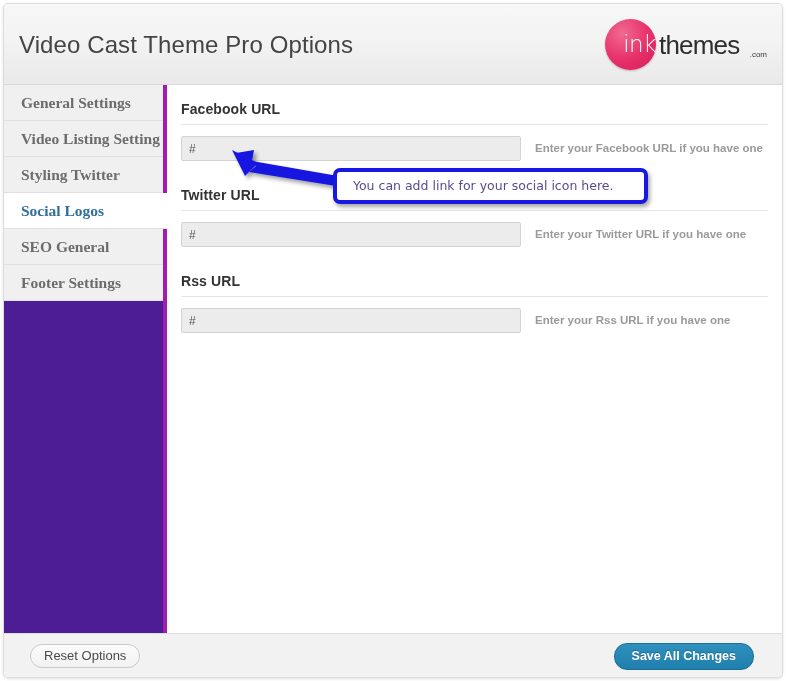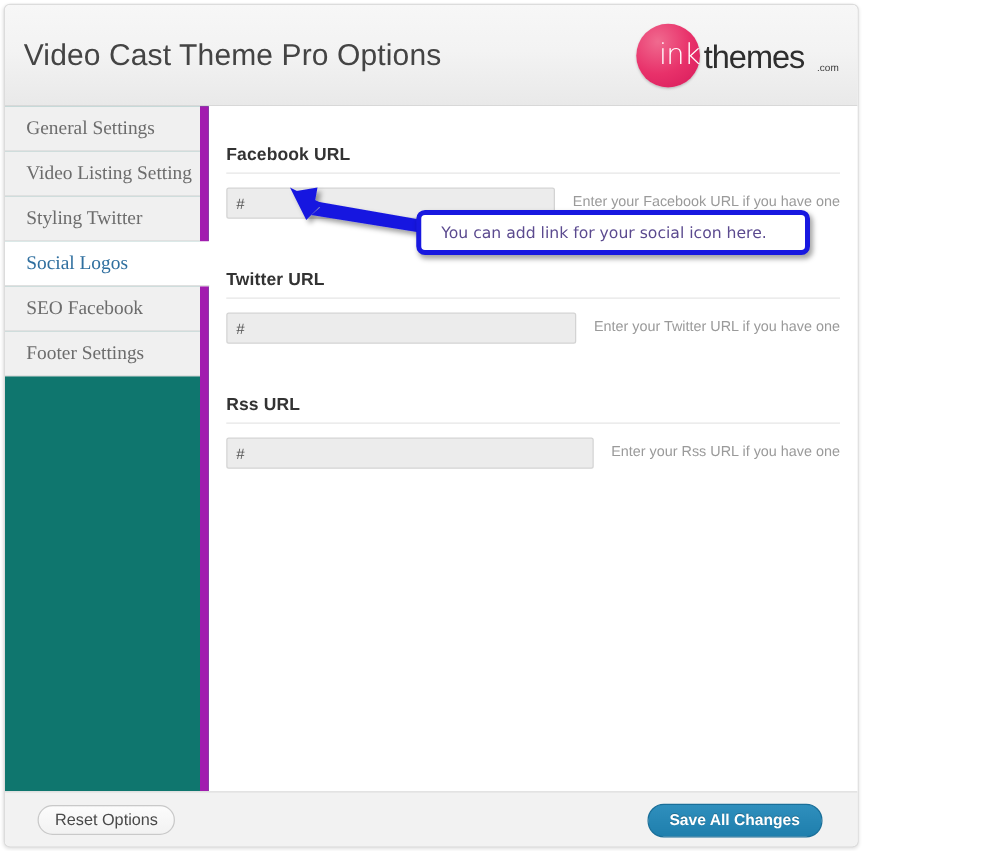--- a/index.html
+++ b/index.html
@@ -22,21 +22,21 @@
     width: 786px;
     height: 681px;
     background: #ffffff;
   }
 
   
   .panel {
     position: absolute;
     left: 3px;
     top: 3px;
-    width: 684px;
+    width: 780px;
     height: 675px;
     background: #ffffff;
     border: 1px solid #dcdcdc;
     border-radius: 5px;
     box-shadow: 0 1px 3px rgba(0,0,0,0.12);
     box-sizing: border-box;
     overflow: hidden;
   }
 
   
@@ -122,23 +122,24 @@
     background: #ffffff;
   }
 
   
   .sidebar {
     position: absolute;
     left: 0;
     top: 0;
     width: 163px;
     bottom: 0;
-    background: #0f766e;
-    border-right: 7px solid #a21caf;
-    box-sizing: border-box;
+    background: #4c1d95;
+    border-right: 4px solid #a21caf;
+    box-sizing: border-box;
+    font-weight: bold;
   }
   .nav-item {
     position: relative;
     height: 36px;
     line-height: 36px;
     padding-left: 17px;
     font-family: "Liberation Serif", serif;
     font-size: 15.5px;
     color: #6c6c6c;
     border-bottom: 1px solid #e0e0e0;
@@ -160,21 +161,21 @@
     position: absolute;
     left: 164px;
     top: 0;
     right: 0;
     bottom: 0;
     background: #ffffff;
     overflow: hidden;
   }
   .field-group {
     position: relative;
-    padding: 16px 14px 0 13px;
+    padding: 2px 14px 0 13px;
   }
   .field-label {
     font-size: 14px;
     font-weight: bold;
     color: #333333;
     padding: 14px 0 7px 0;
     letter-spacing: 0.1px;
   }
   .field-sep {
     height: 1px;
@@ -199,20 +200,21 @@
     padding: 0 7px;
     box-sizing: border-box;
     outline: none;
   }
   .field-desc {
     margin-left: 14px;
     font-size: 11.5px;
     color: #9a9a9a;
     line-height: 25px;
     white-space: nowrap;
+    font-weight: bold;
   }
 
   
   .footer {
     position: absolute;
     left: 0;
     right: 0;
     bottom: 0;
     height: 44px;
     background: #f2f2f2;
@@ -309,21 +311,21 @@
         <div class="nav-item">
           <span>Video Listing Setting</span>
         </div>
         <div class="nav-item">
           <span>Styling Twitter</span>
         </div>
         <div class="nav-item active">
           <span>Social Logos</span>
         </div>
         <div class="nav-item">
-          <span>SEO Facebook</span>
+          <span>SEO General</span>
         </div>
         <div class="nav-item">
           <span>Footer Settings</span>
         </div>
       </div>
 
       <div class="content">
 
         <div class="field-group">
           <div class="field-label">Facebook URL</div>

